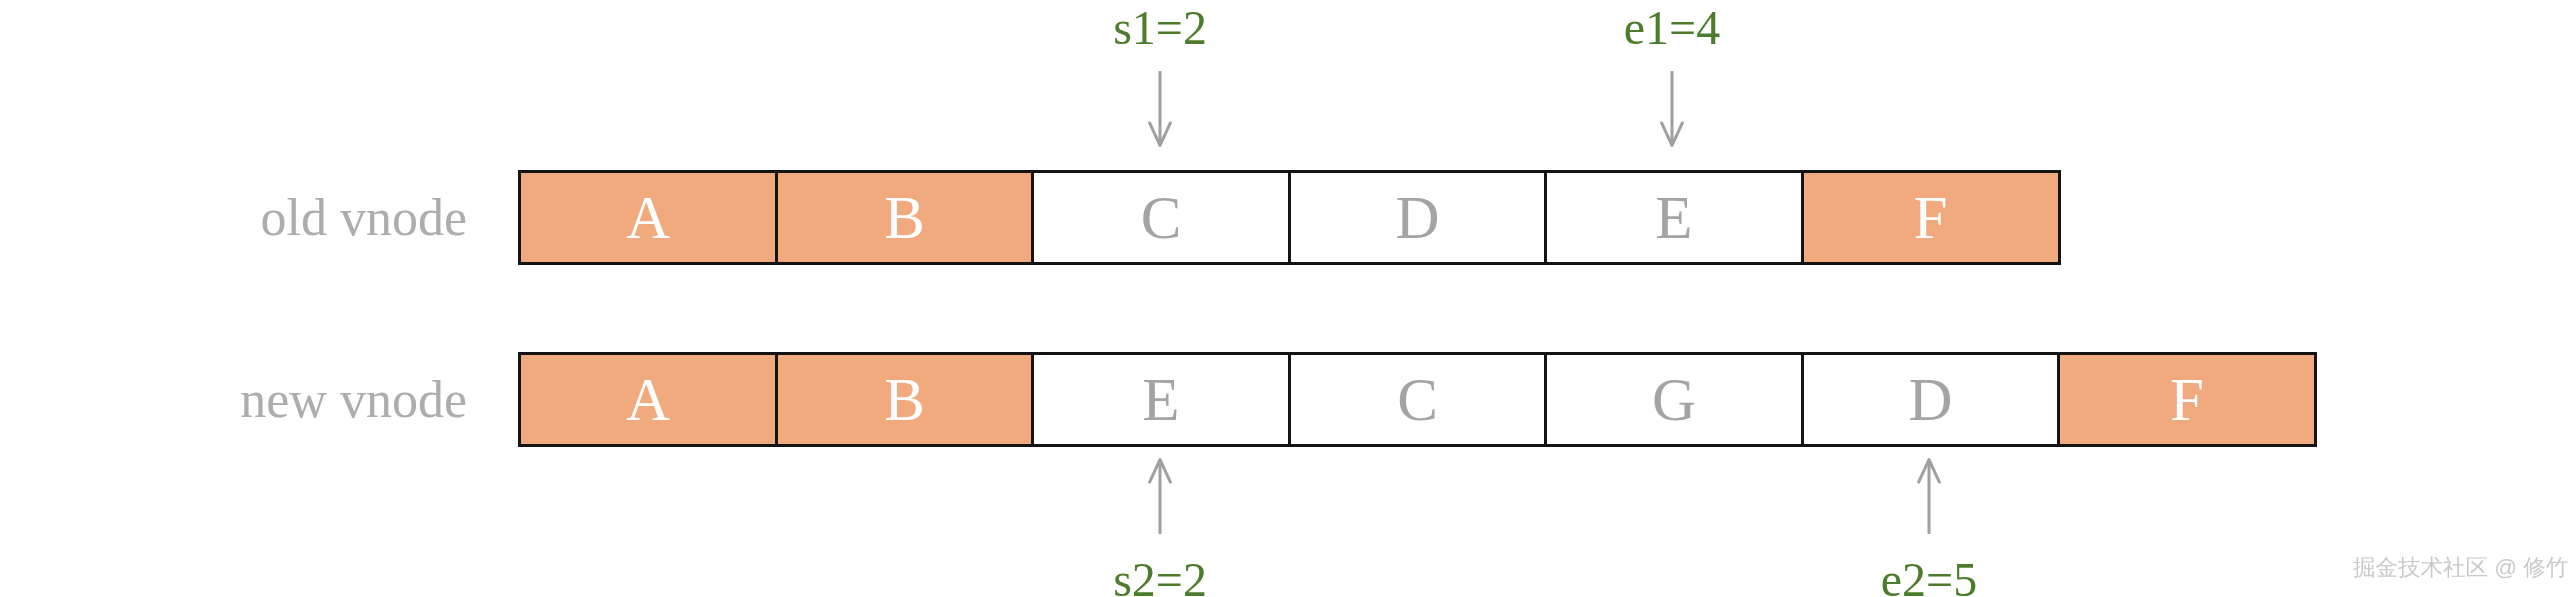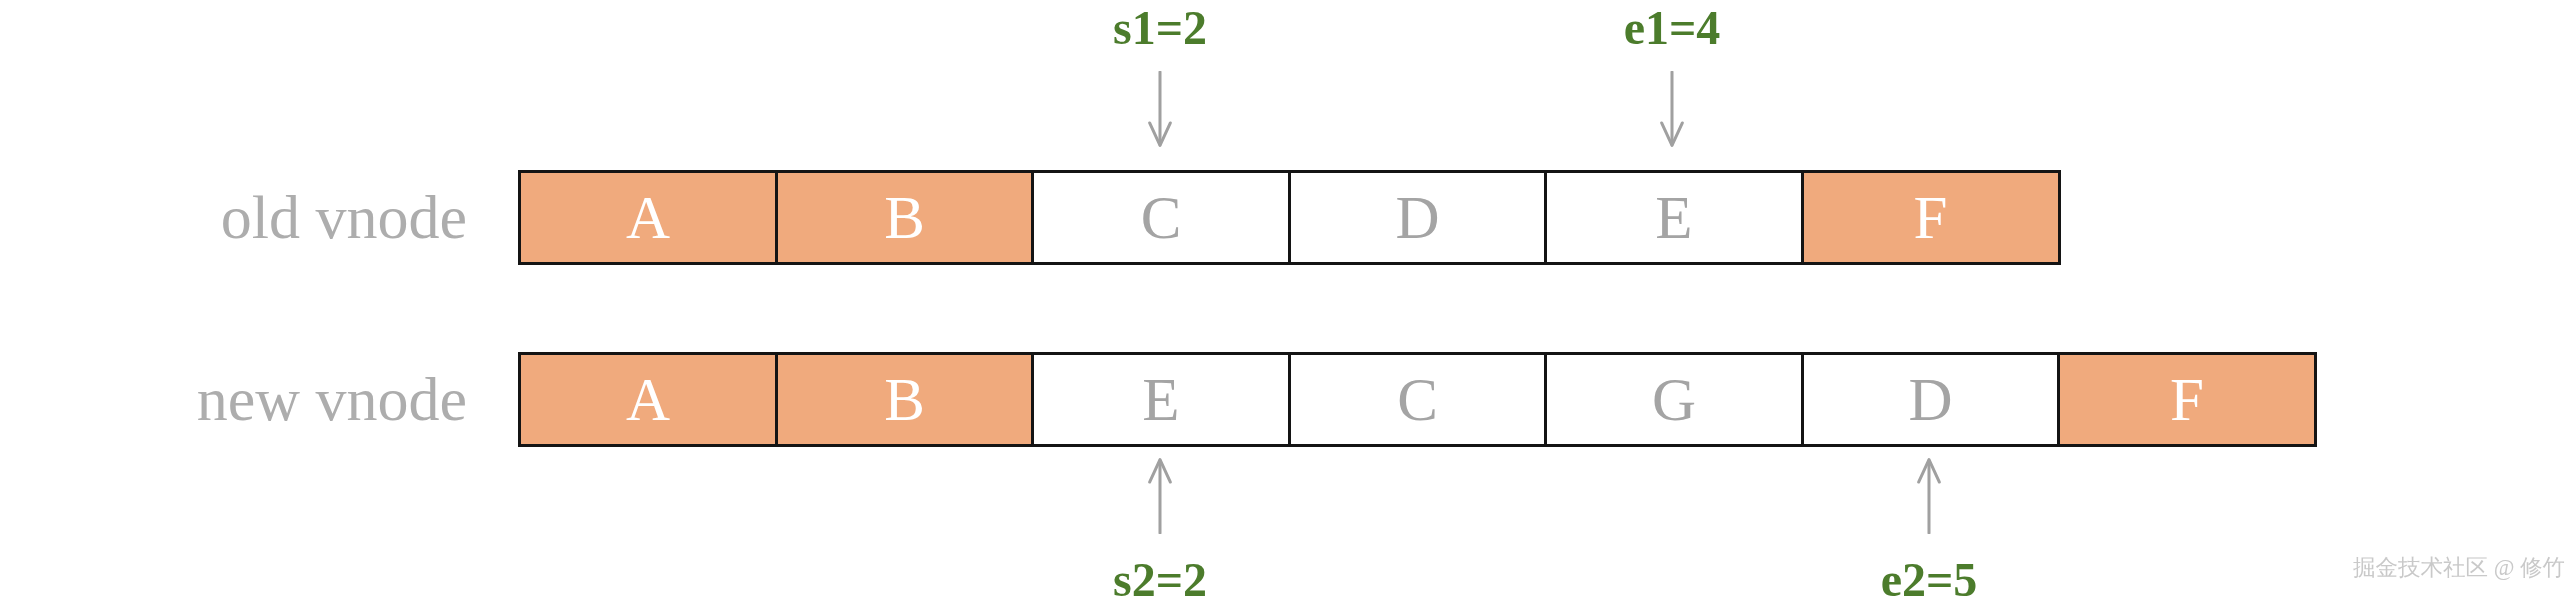--- a/index.html
+++ b/index.html
@@ -31,43 +31,42 @@
   }
   .cell:first-child { margin-left: 0; }
   .cell.hl {
     background: var(--hl, #f0aa7d);
     color: var(--hl-letter, #ffffff);
   }
   .row-label {
     position: absolute;
     left: 147px; width: 320px; height: 95px;
     display: flex; align-items: center; justify-content: flex-end;
-    font-size: 62px;
+    font-size: 52px;
     color: var(--row-label, #adadad);
     white-space: nowrap;
   }
   .ptr {
     position: absolute;
     transform: translateX(-50%);
     font-size: 48px;
     line-height: 1.1;
     color: var(--green, #4c7c2c);
     white-space: nowrap;
-    font-weight: bold;
   }
   .arrow {
     position: absolute;
     transform: translateX(-50%);
     width: 38px; height: 78px;
   }
   .arrow svg { display: block; }
   .watermark {
     position: absolute;
     left: 2353px; top: 552px;
-    font-family: Liberation Serif, serif;
+    font-family: Liberation Sans, sans-serif;
     font-size: 22.5px;
     color: var(--watermark, #c9c9c9);
     white-space: nowrap;
     text-align: right;
   }
 </style>
 </head>
 <body>
 
 <div class="canvas">

